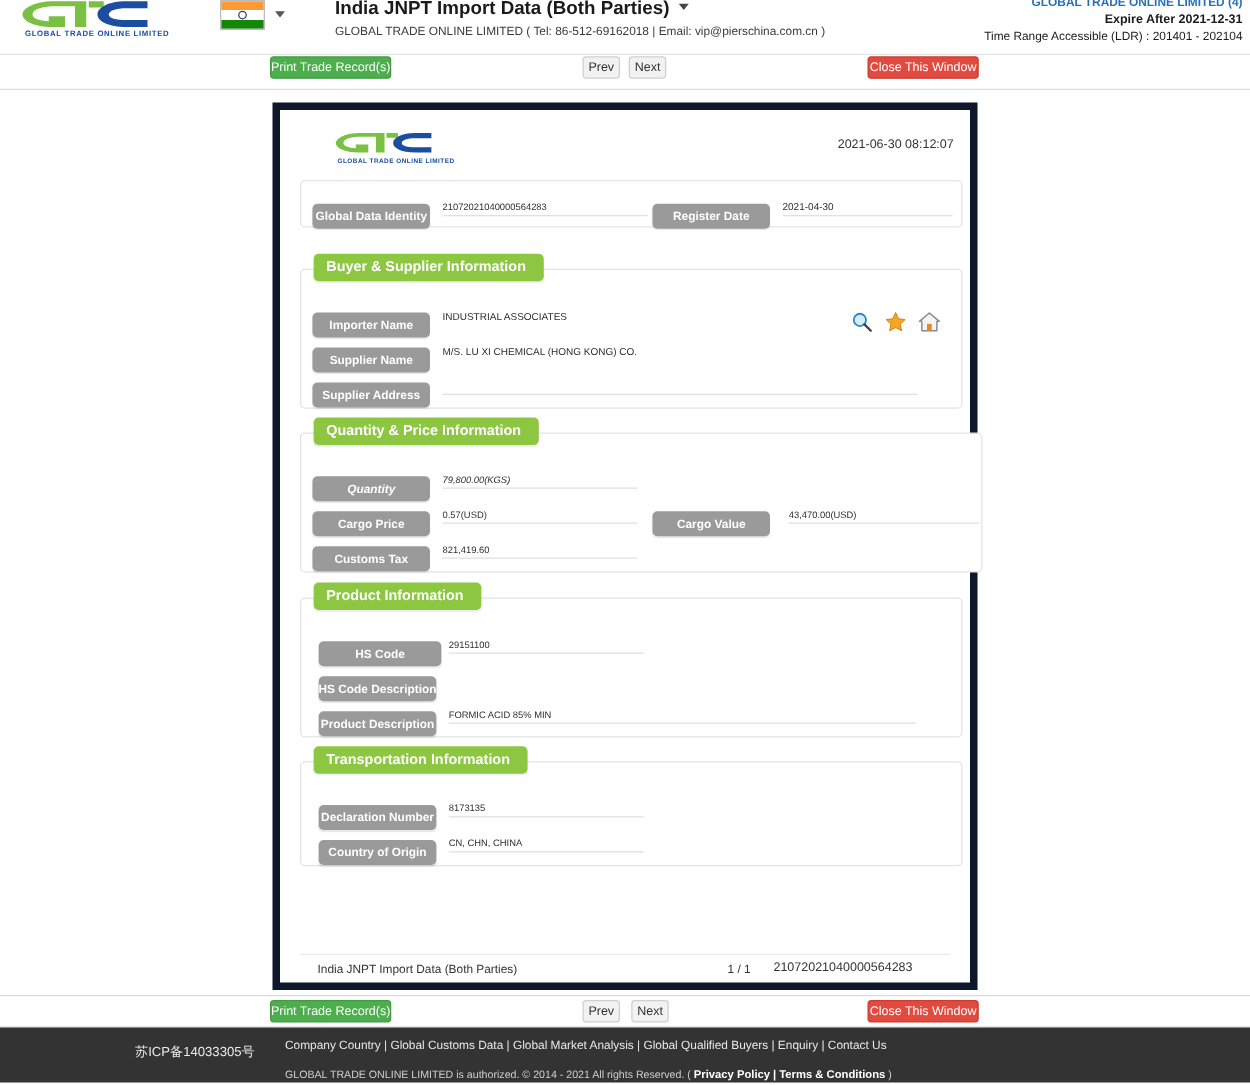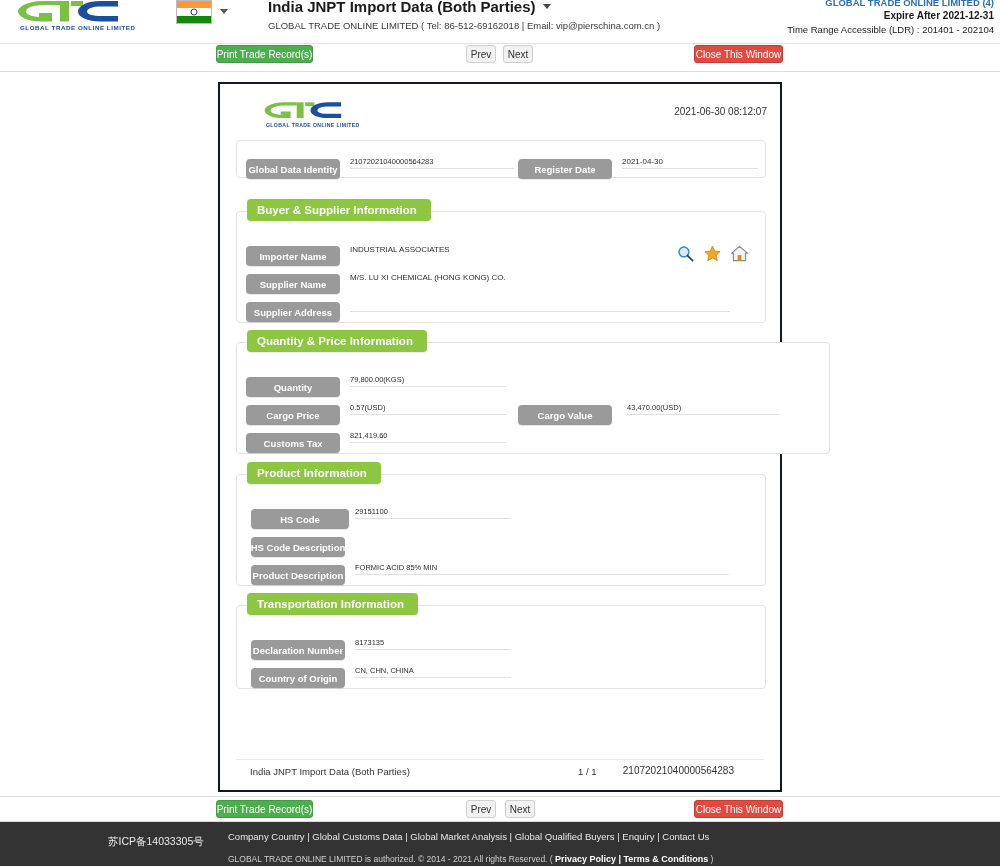--- a/index.html
+++ b/index.html
@@ -105,21 +105,21 @@
     position: relative;
     height: 724px;
     background: #fff;
     overflow: hidden;
   }
   .doc-page {
     position: absolute;
     left: 218px; top: 10px;
     width: 564px; height: 710px;
     background: #ffffff;
-    border: 2px solid #0f172a;
+    border: 6px solid #0f172a;
   }
   .doc-logo { position: absolute; left: 40px; top: 15px; width: 90px; height: 30px; }
   .doc-logo .logo-text { font-size: 5.1px; letter-spacing: .4px; left: 6px; }
   .doc-timestamp {
     position: absolute; right: 13px; top: 22px;
     font-size: 10px; color: #333;
   }
 
   
   .card {
@@ -308,24 +308,24 @@
         <svg class="ic" viewBox="0 0 24 24">
           <path d="M12 2.6 L14.9 8.9 L21.6 9.7 L16.7 14.3 L18 21 L12 17.7 L6 21 L7.3 14.3 L2.4 9.7 L9.1 8.9 Z" fill="#f5a623" stroke="#c98310" stroke-width="1"></path>
         </svg>
         <svg class="ic" viewBox="0 0 24 24">
           <path d="M12 3 L22 11.5 L19.6 11.5 L19.6 21 L4.4 21 L4.4 11.5 L2 11.5 Z" fill="#f3f3f3" stroke="#8a8a8a" stroke-width="1.5" stroke-linejoin="round"></path>
           <rect x="9.6" y="14" width="4.8" height="7" fill="#e08a2e"></rect>
         </svg>
       </div>
     </div>
 
-    <div class="card" style="left:16px; top:258px; width:594px; height:112px;">
+    <div class="card" style="left:16px; top:258px; width:546px; height:112px;">
       <div class="card-legend">Quantity &amp; Price Information</div>
 
-      <div class="row" style="top:24px;">
+      <div class="row" style="top:24px;font-style:italic;">
         <div class="lbl" style="left:9px; width:94px;">Quantity</div>
         <div class="val" style="left:113px; width:156px;">79,800.00(KGS)</div>
       </div>
       <div class="row" style="top:52px;">
         <div class="lbl" style="left:9px; width:94px;">Cargo Price</div>
         <div class="val" style="left:113px; width:156px;">0.57(USD)</div>
         <div class="lbl" style="left:281px; width:94px;">Cargo Value</div>
         <div class="val" style="left:390px; width:152px;">43,470.00(USD)</div>
       </div>
       <div class="row" style="top:80px;">

